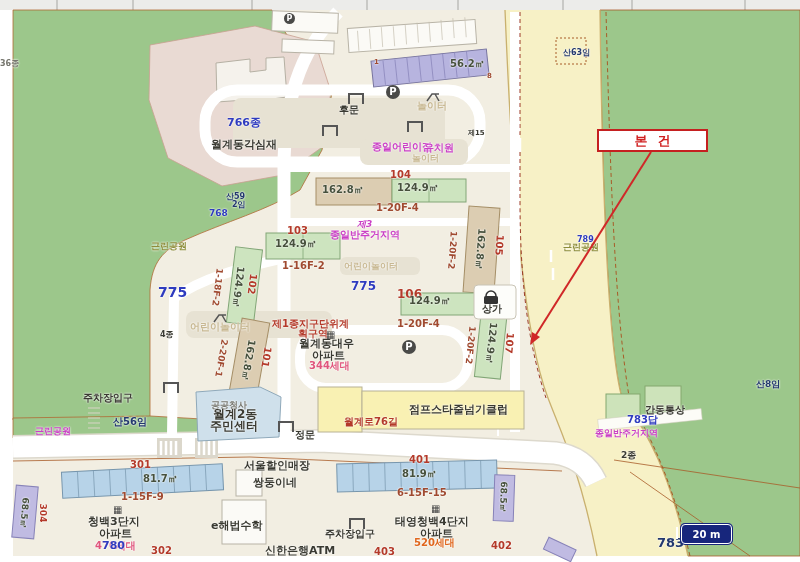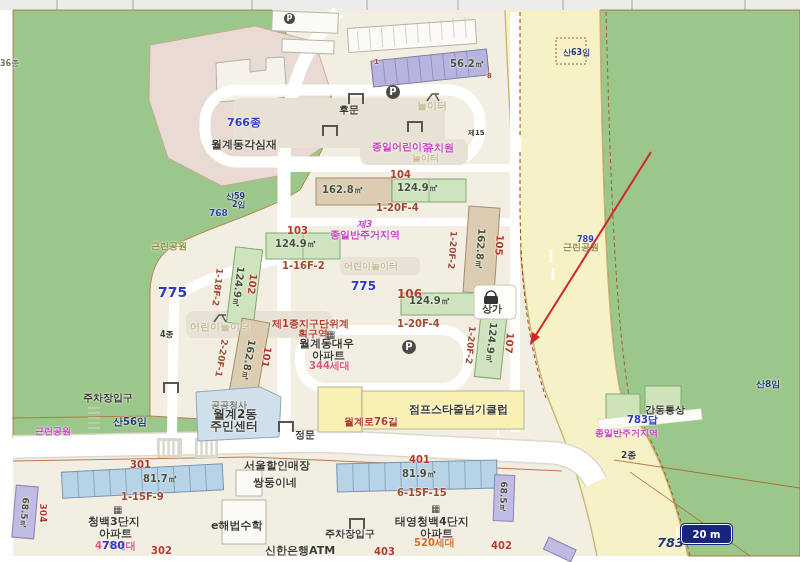--- a/index.html
+++ b/index.html
@@ -246,21 +246,21 @@
       <div class="lbl c-size" style="left: 503px; top: 497px; font-size: 9px; transform: translate(-50%, -50%) rotate(92deg);">68.5㎡</div>
       <div class="lbl c-dark" style="left: 325px; top: 529px; font-size: 10px;">주차장입구</div>
       <div class="lbl c-navy" style="left: 563px; top: 49px; font-size: 8px;">산63임</div>
       <div class="lbl c-blue" style="left: 577px; top: 236px; font-size: 8px;">789</div>
       <div class="lbl c-olive" style="left: 563px; top: 243px; font-size: 9px;">근린공원</div>
       <div class="lbl c-dark" style="left: 645px; top: 405px; font-size: 10px;">간동통상</div>
       <div class="lbl c-blue" style="left: 627px; top: 415px; font-size: 10px;">783답</div>
       <div class="lbl c-mag" style="left: 595px; top: 429px; font-size: 9px;">종일반주거지역</div>
       <div class="lbl c-dark" style="left: 621px; top: 451px; font-size: 9px;">2종</div>
       <div class="lbl c-navy" style="left: 756px; top: 380px; font-size: 9px;">산8임</div>
-      <div class="lbl c-navy" style="left: 657px; top: 536px; font-size: 13px; font-style: italic;">783</div>
+      <div class="lbl c-navy" style="left: 657px; top: 536px; font-size: 13px;">783</div>
     </div>
 
   <div id="icons">
     <div class="pico sm" style="left:284px;top:13px">P</div>
     <div class="pico" style="left:386px;top:85px">P</div>
     <div class="pico" style="left:402px;top:340px">P</div>
     <div class="gico" style="left:348px;top:93px"></div>
     <div class="gico" style="left:322px;top:125px"></div>
     <div class="gico" style="left:407px;top:121px"></div>
     <div class="gico" style="left:163px;top:382px"></div>
@@ -280,20 +280,21 @@
         </svg>
     </div>
     <div class="bagico" style="left:482px;top:289px">
       <svg width="18" height="16">
           <path d="M4,7 a5,5 0 0 1 10,0" fill="none" stroke="#333" stroke-width="1.5"></path>
           <rect x="2" y="7" width="14" height="8" rx="1.5" fill="#333"></rect>
         </svg>
     </div>
   </div>
 
+  <div id="subject-box">본건</div>
   <svg id="arrow" width="800" height="562" viewBox="0 0 800 562">
     <line x1="651" y1="152" x2="534" y2="338" stroke="#d02828" stroke-width="2"></line>
     <polygon points="530,345 540,337 532,332" fill="#d02828"></polygon>
   </svg>
 
   <div id="scaletick"></div>
   <div id="scalebar">20 m</div>
 </div>
 
 </body></html>

